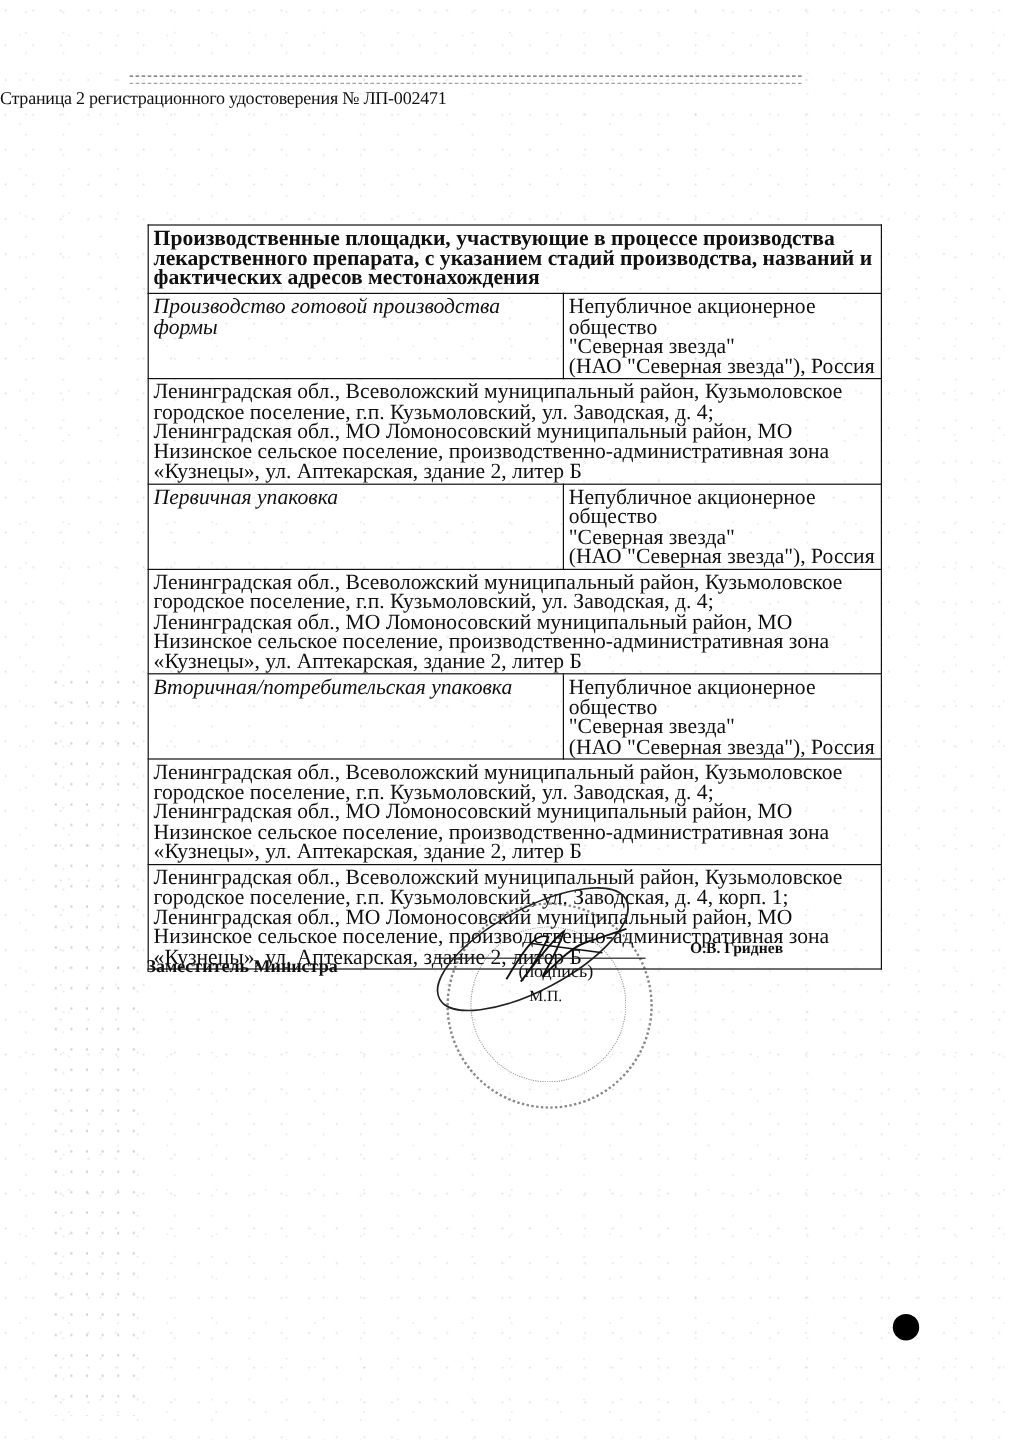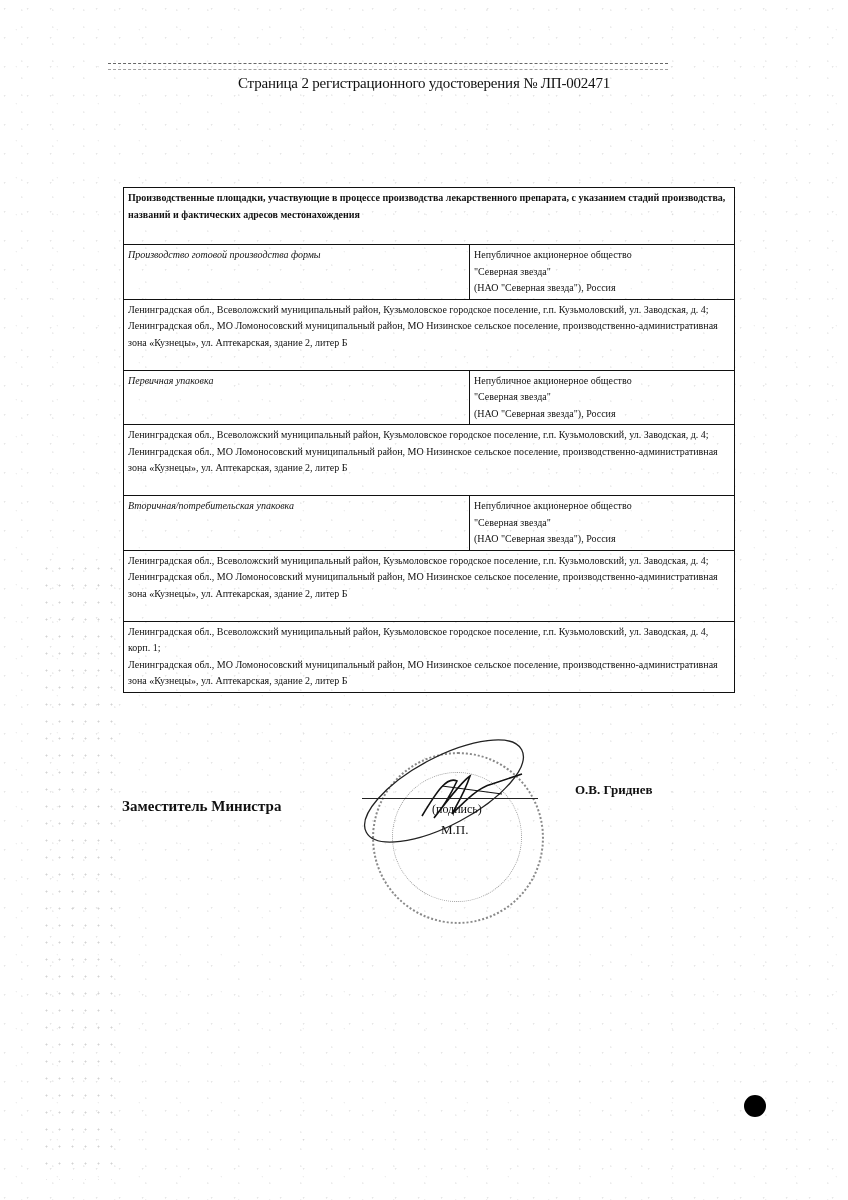--- a/index.html
+++ b/index.html
@@ -20,39 +20,39 @@
   .left-speckle {
     position: absolute; left: 40px; top: 560px; width: 80px; height: 620px;
     background-image: radial-gradient(circle, rgba(0,0,0,0.35) 0.7px, transparent 1.3px);
     background-size: 13px 17px; opacity: 0.5; pointer-events: none;
   }
   .top-rule {
     position: absolute; left: 108px; width: 560px; height: 0;
     border-top: 1px dashed #666;
   }
   .page-header {
-    position: absolute; top: 75px; left: 0; width: 848px; text-align: center;
+    position: absolute; top: 75px; left: 0; width: 848px; 
     font-size: 15px; letter-spacing: -0.2px;
   }
   table.sites {
     position: absolute; left: 123px; top: 187px; width: 612px;
-    border-collapse: collapse; font-size: 10px; line-height: 16.5px;
+    border-collapse: collapse; font-size: 18px; line-height: 16.5px;
   }
   table.sites td {
     border: 1.5px solid #111; vertical-align: top; padding: 2px 3px 2px 4px;
   }
   .hdr-cell { height: 52px; }
   .stage-cell { width: 338px; font-style: italic; height: 47px; }
   .org-cell { height: 47px; margin-left: 48px; }
   .addr-cell { height: 66px; }
   .signature-area { position: absolute; top: 782px; left: 0; width: 848px; height: 140px; }
   .sig-title { position: absolute; left: 122px; top: 16px; font-weight: bold; font-size: 15px; }
   .sig-name { position: absolute; left: 575px; top: 0; font-weight: bold; font-size: 13px; }
   .sig-line { position: absolute; left: 362px; top: 16px; width: 176px; border-top: 1px solid #222; }
-  .sig-caption { position: absolute; left: 432px; top: 20px; font-size: 12px; }
+  .sig-caption { position: absolute; left: 432px; top: 20px; font-size: 15px; }
   .mp-label { position: absolute; left: 441px; top: 40px; font-size: 13px; text-align: center; }
   .seal {
     position: absolute; left: 372px; top: -30px; width: 168px; height: 168px;
     border-radius: 50%; border: 2px dotted rgba(40,40,40,0.55);
   }
   .seal-inner {
     position: absolute; left: 392px; top: -10px; width: 128px; height: 128px;
     border-radius: 50%; border: 1px dotted rgba(40,40,40,0.45);
   }
   .signature-svg { position: absolute; left: 352px; top: -46px; }

